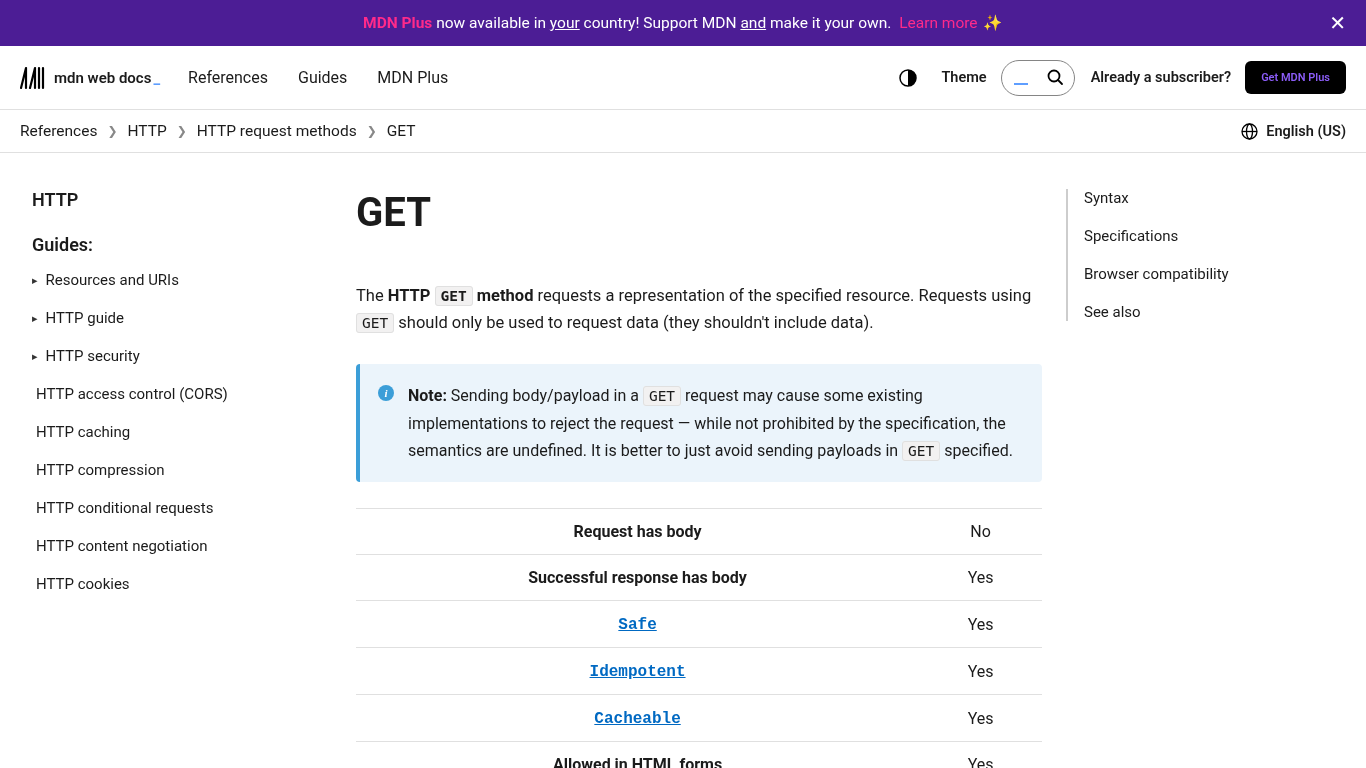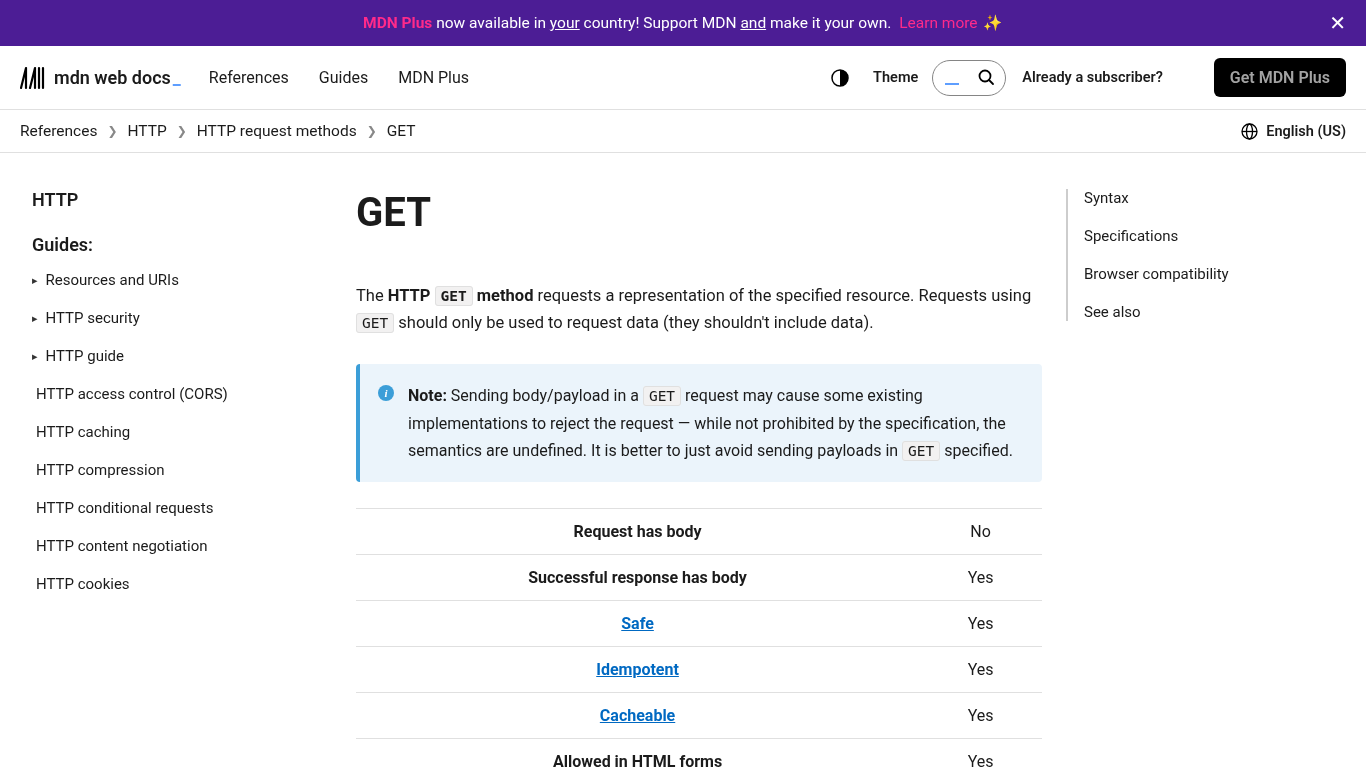--- a/index.html
+++ b/index.html
@@ -9,31 +9,31 @@
 
 .banner { background: #4c1d95; color: #fff; display: flex; align-items: center; justify-content: center; padding: 14px 20px; position: relative; font-size: 15.5px; }
 .banner .mdnplus { color: #ff2a8a; font-weight: 700; }
 .banner .u { text-decoration: underline; }
 .banner .learn { color: #ff2a8a; margin-left: 4px; }
 .banner .sparkle { margin-left: 6px; }
 .banner .close { position: absolute; right: 20px; top: 50%; transform: translateY(-50%); color: #fff; cursor: pointer; font-size: 20px; }
 
 
 .topnav { display: flex; align-items: center; padding: 0 20px; height: 64px; border-bottom: 1px solid #e0e0e0; }
-.logo { display: flex; align-items: center; font-weight: 600; font-size: 18px; margin-right: 28px; }
+.logo { display: flex; align-items: center; font-weight: 600; font-size: 15px; margin-right: 28px; }
 .logo svg { margin-right: 8px; }
 .logo .underscore { color: #5e9eff; font-weight: 700; margin-left: 2px; }
 .mainlinks { display: flex; gap: 30px; font-size: 16px; }
 .mainlinks a { color: #1b1b1b; }
 .spacer { flex: 1; }
 .theme { display: flex; align-items: center; gap: 24px; font-weight: 600; font-size: 14.5px; margin-right: 14px; cursor: pointer; }
 .search { width: 74px; height: 36px; border: 1px solid #858585; border-radius: 30px; display: flex; align-items: center; justify-content: flex-end; padding: 0 10px; margin-right: 16px; position: relative; }
 .search .underline { position: absolute; left: 12px; bottom: 10px; width: 14px; height: 2px; background: #5e9eff; }
 .subscriber { font-weight: 600; font-size: 14.5px; margin-right: 14px; }
-.getplus { background: #000; color: #a3a3a3; border-radius: 6px; padding: 10px 16px; font-weight: 600; font-size: 16px; cursor: pointer; margin-left: 37px; }
+.getplus { background: #000; color: #8b5cf6; border-radius: 6px; padding: 10px 16px; font-weight: 600; font-size: 11px; cursor: pointer; }
 
 
 .crumbrow { display: flex; align-items: center; padding: 12px 20px; border-bottom: 1px solid #e0e0e0; font-size: 15.5px; }
 .crumbrow .crumb { color: #1b1b1b; }
 .crumbrow .sep { margin: 0 10px; color: #888; font-size: 12px; }
 .lang { margin-left: auto; display: flex; align-items: center; gap: 8px; font-weight: 600; font-size: 14.5px; }
 
 
 .layout { display: grid; grid-template-columns: 300px 1fr 280px; gap: 24px; padding: 36px 20px 0 32px; }
 
@@ -50,21 +50,21 @@
 .main h1 { font-size: 40px; font-weight: 700; margin-bottom: 46px; }
 .main p.intro { font-size: 16.5px; line-height: 1.65; margin-bottom: 28px; }
 .main code { background: #f2f1f1; border: 1px solid #e0e0e0; border-radius: 3px; padding: 1px 5px; font-family: Menlo, Consolas, monospace; font-size: 14.5px; }
 .note { background: #ebf4fb; border-left: 4px solid #3b9ed8; border-radius: 4px; padding: 18px 22px 18px 48px; font-size: 16px; line-height: 1.7; margin-bottom: 26px; position: relative; }
 .note .info-icon { position: absolute; left: 18px; top: 21px; width: 16px; height: 16px; border-radius: 50%; background: #3b9ed8; color: #fff; display: flex; align-items: center; justify-content: center; font-size: 11px; font-weight: 700; font-style: italic; font-family: serif; }
 .note strong { font-weight: 700; }
 table.props { width: 100%; border-collapse: collapse; }
 table.props th, table.props td { text-align: center; padding: 13px 14px; border-bottom: 1px solid #e0e0e0; font-size: 16px; }
 table.props tr:first-child th, table.props tr:first-child td { border-top: 1px solid #e0e0e0; }
 table.props th { font-weight: 700; }
-table.props a { color: #0069c2; text-decoration: underline; font-weight: 700; }
+table.props a { color: #0069c2; text-decoration: underline; font-weight: 700; font-family: Liberation Mono, monospace; }
 
 
 .toc h2 { font-size: 20px; font-weight: 600; margin-bottom: 20px; }
 .toc ul { list-style: none; border-left: 2px solid #cdcdcd; padding-left: 16px; }
 .toc li { font-size: 15px; margin-bottom: 20px; }
 .toc li:last-child { margin-bottom: 0; }
 </style>
 </head>
 <body>
 
@@ -127,24 +127,24 @@
 
 <div class="layout">
 
   <aside class="sidebar">
     <a class="httplink">HTTP</a>
     <div class="guides-label">Guides:</div>
     <details>
         <summary>Resources and URIs</summary>
       </details>
     <details>
-        <summary>HTTP security</summary>
+        <summary>HTTP guide</summary>
       </details>
     <details>
-        <summary>HTTP guide</summary>
+        <summary>HTTP security</summary>
       </details>
     <a class="flatlink">HTTP access control (CORS)</a>
     <a class="flatlink">HTTP caching</a>
     <a class="flatlink">HTTP compression</a>
     <a class="flatlink">HTTP conditional requests</a>
     <a class="flatlink">HTTP content negotiation</a>
     <a class="flatlink">HTTP cookies</a>
   </aside>
 
   <main class="main">

